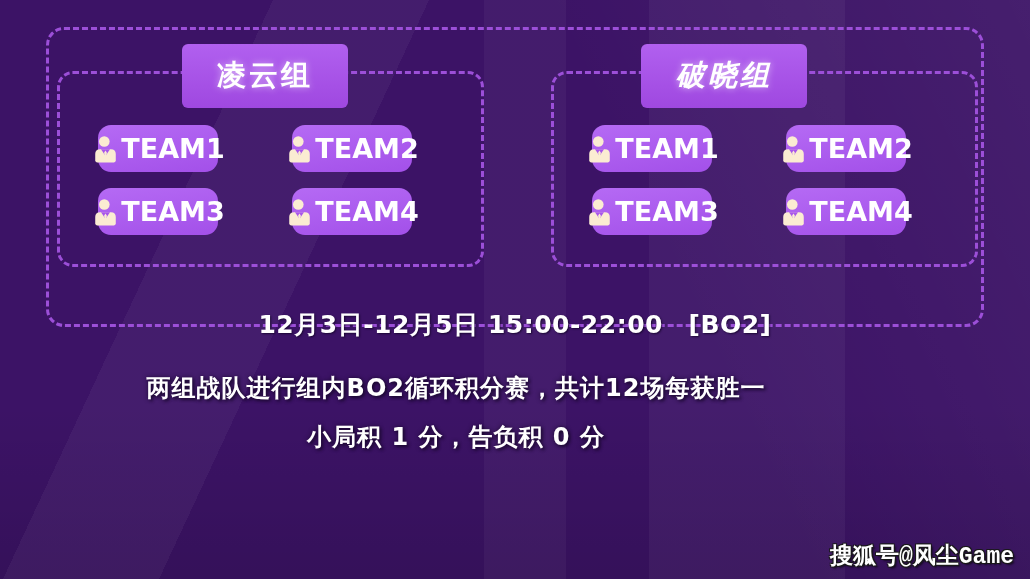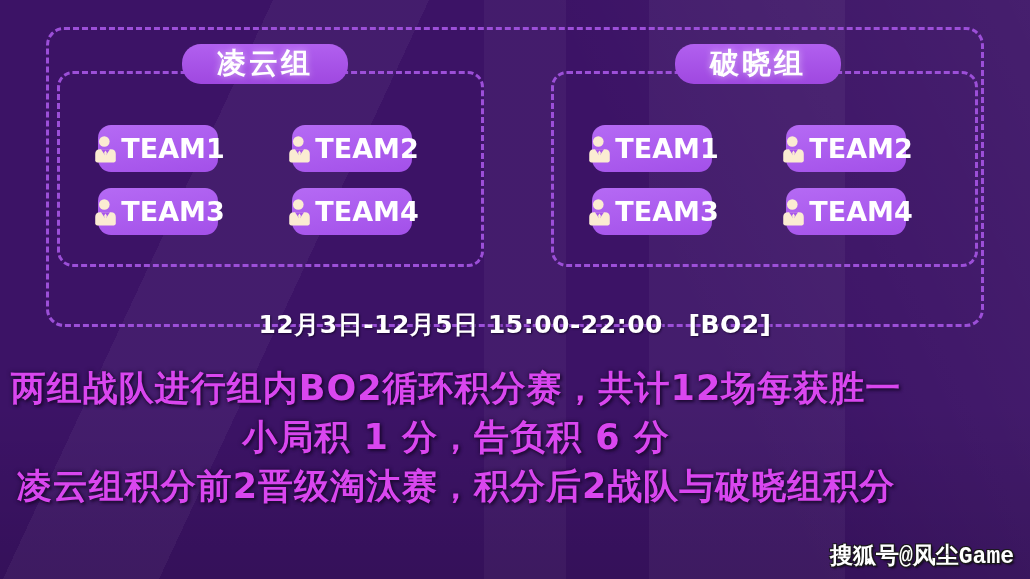--- a/index.html
+++ b/index.html
@@ -30,30 +30,30 @@
     box-sizing:border-box;
   }
   .group-box{
     position:absolute;top:71px;width:427px;height:196px;
     border:3px dashed #9c4fd8;border-radius:16px;
     box-sizing:border-box;
   }
   .group-box.left{left:57px;}
   .group-box.right{left:551px;}
   .group-pill{
-    position:absolute;top:44px;width:166px;height:40px;
+    position:absolute;top:44px;width:166px;height:64px;
     background:linear-gradient(180deg,#b160ef 0%,#9f48e0 100%);
-    border-radius:19px;
+    border-radius:6px;
     display:flex;align-items:center;justify-content:center;
     color:#ffffff;font-size:29px;font-weight:bold;letter-spacing:3px;
     text-shadow:0 0 7px rgba(255,255,255,0.55);
     z-index:3;
   }
   .group-pill.left{left:182px;}
-  .group-pill.right{left:675px;}
+  .group-pill.right{left:641px;font-style:italic;}
   .team-btn{
     position:absolute;width:120px;height:47px;
     background:linear-gradient(170deg,#b56af4 0%,#a350e9 100%);
     border-radius:13px;
     display:flex;align-items:center;justify-content:center;
     color:#ffffff;font-size:27px;font-weight:bold;
     z-index:2;
   }
   .team-btn svg{width:29px;height:29px;margin-right:1px;flex:0 0 auto;}
   
@@ -63,22 +63,22 @@
   .g2.t3{left:592px;top:188px;} .g2.t4{left:786px;top:188px;}
   .schedule{
     position:absolute;left:46px;top:282px;width:938px;
     text-align:center;color:#ffffff;
     font-size:25px;font-weight:bold;letter-spacing:0.5px;
     text-shadow:1px 1px 2px rgba(20,5,40,0.8);
     margin-top:26px;
   }
   .description{
     position:absolute;left:0;top:364px;width:912px;
-    text-align:center;color:#d946ef;
-    font-size:35px;font-weight:bold;line-height:49px;letter-spacing:1px;
+    text-align:center;color:#ffffff;
+    font-size:24px;font-weight:bold;line-height:49px;letter-spacing:1px;
     text-shadow:0 0 4px rgba(25,8,45,0.9),2px 2px 3px rgba(25,8,45,0.75);
   }
   .watermark{
     position:absolute;right:16px;top:540px;
     color:#ffffff;font-size:23px;font-weight:bold;
     text-shadow:-1px -1px 0 #1a1a1a,1px -1px 0 #1a1a1a,-1px 1px 0 #1a1a1a,1px 1px 0 #1a1a1a,2px 2px 2px rgba(0,0,0,0.6);
     font-family:Liberation Mono, monospace;
   }
 </style>
 </head>
@@ -169,19 +169,18 @@
       <path d="M8.3 12.6 L15.7 12.6 L12 18.2 Z" fill="#A855EB"></path>
       <path d="M12 13.6 L10.8 15.6 L12 20.4 L13.2 15.6 Z" fill="#FBECD2"></path>
     </svg>
     <span>TEAM4</span>
   </div>
 
   <div class="schedule">12月3日-12月5日 15:00-22:00　[BO2]</div>
 
   <div class="description">
     <div>两组战队进行组内BO2循环积分赛，共计12场每获胜一</div>
-    <div>小局积 1 分，告负积 6 分</div>
-    <div>凌云组积分前2晋级淘汰赛，积分后2战队与破晓组积分</div>
+    <div>小局积 1 分，告负积 0 分</div>
   </div>
 
   <div class="watermark">搜狐号@风尘Game</div>
 
 </div>
 
 </body></html>

